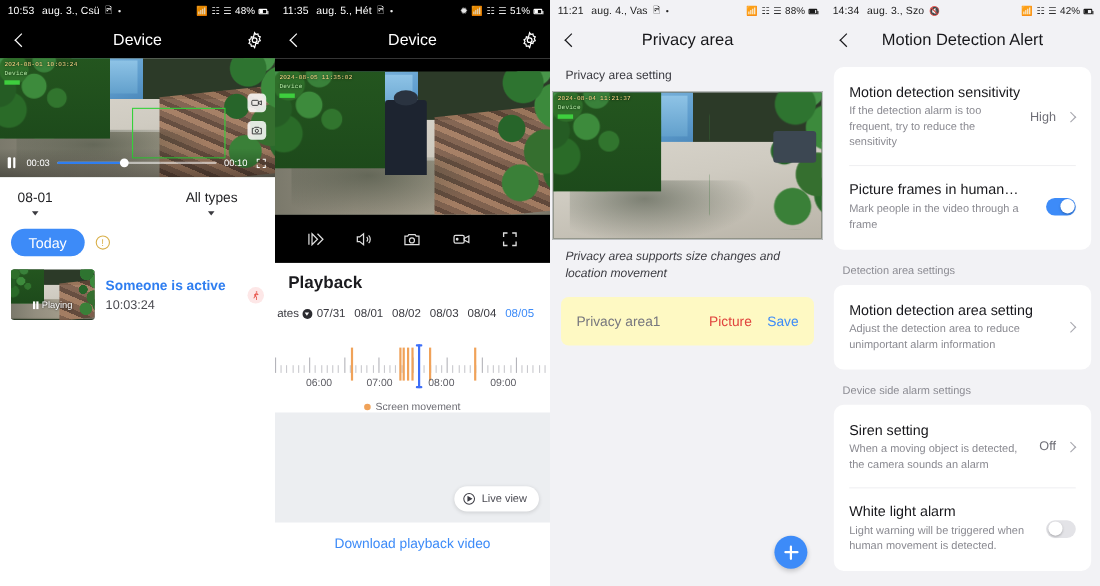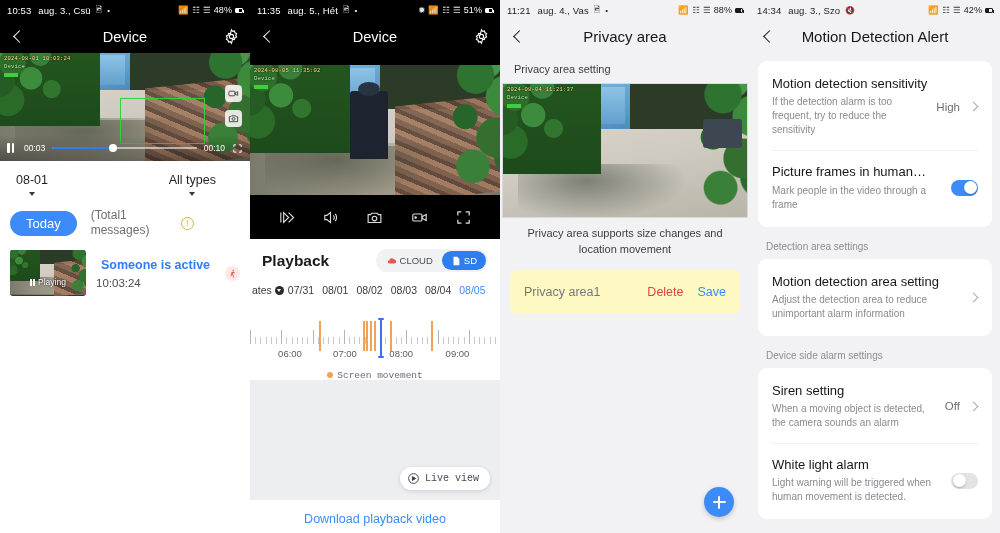--- a/index.html
+++ b/index.html
@@ -139,21 +139,21 @@
     margin-left:10px; width:13px;height:13px;border:1.2px solid #d9b04a;border-radius:50%;
     color:#d9b04a;font-size:9px;display:flex;align-items:center;justify-content:center;
   }
   .msg { display:flex; align-items:center; padding:6px 10px; gap:10px; }
   .thumb { width:76px;height:46px;border-radius:3px;position:relative;overflow:hidden;flex:0 0 auto; }
   .thumb .lbl { position:absolute;left:0;right:0;bottom:9px;text-align:center;color:#fff;font-size:8.5px;
     display:flex;align-items:center;justify-content:center;gap:3px;text-shadow:0 0 2px #000; }
   .thumb .pp { display:flex; gap:1.5px; }
   .thumb .pp i { width:1.7px;height:7px;background:#fff;display:block; }
   .msg-body { flex:1; }
-  .msg-title { color:#2f7ef0; font-size:12.5px; font-weight:bold;text-align:center; }
+  .msg-title { color:#2f7ef0; font-size:12.5px; font-weight:bold; }
   .msg-time { color:#4a4a50; font-size:11.5px; margin-top:5px; }
   .msg-badge { width:15px;height:15px;border-radius:50%;background:#fde7e7;display:flex;align-items:center;justify-content:center; }
   .msg-badge svg{width:9px;height:9px;}
 
   
   .ctrlbar { background:#000; height:44px; display:flex; align-items:center; justify-content:space-around; padding:0 14px; }
   .ctrlbar svg { width:17px; height:17px; }
   .pb-head { display:flex; align-items:center; padding:10px 12px 6px; }
   .pb-title { font-size:15.5px; font-weight:bold; color:#1b1b1f; }
   .seg { margin-left:auto; display:flex; align-items:center; background:#f1f2f4; border-radius:13px; padding:2px; }
@@ -180,21 +180,21 @@
   .grayfill { background:#eceef1; position:relative; }
   .liveview { position:absolute; right:10px; bottom:10px; background:#fff; border-radius:14px;
     padding:5px 11px 5px 7px; display:flex; align-items:center; gap:5px; font-size:10px; color:#4a4a52;
     box-shadow:0 1px 4px rgba(0,0,0,.14); }
   .liveview svg{width:13px;height:13px;}
   .dl { text-align:center; color:#3d8bf8; font-size:12.5px; padding:12px 0; }
 
   
   .p3body { background:#f2f2f5; height:100%; }
   .sub { font-size:11px; color:#3a3a40; padding:10px 14px 8px; }
-  .p3hint { font-size:11px; color:#3c3c42; text-align:center; padding:8px 14px 12px; line-height:1.45; }
+  .p3hint { font-size:11px; color:#3c3c42; text-align:left; padding:8px 14px 12px; line-height:1.45;font-style:italic; }
   .card { background:#fef9c3; border-radius:7px; margin:0 10px; }
   .parow { display:flex; align-items:center; padding:15px 14px; font-size:12.5px; }
   .parow .nm { color:#77777e; flex:1; }
   .parow .del { color:#e0443e; margin-right:14px; }
   .parow .sv { color:#3d8bf8; }
   .fab { position:absolute; right:16px; bottom:16px; width:30px;height:30px;border-radius:50%;
     background:#3d8bf8; display:flex;align-items:center;justify-content:center;
     box-shadow:0 2px 5px rgba(0,0,0,.2); }
   .fab::before,.fab::after{content:"";position:absolute;background:#fff;border-radius:1px;}
   .fab::before{width:13px;height:2px;} .fab::after{width:2px;height:13px;}
@@ -301,21 +301,20 @@
       </div>
       <div class="spacer"></div>
       <div class="filter" style="margin-right:18px;">
         <span>All types</span>
         <i class="caret"></i>
       </div>
     </div>
 
     <div class="todayrow">
       <div class="chip-today">Today</div>
-      <div class="totals">(Total1 messages)</div>
       <div class="warn-ico">!</div>
     </div>
 
     <div class="msg">
       <div class="thumb cam">
         <div class="ground" style="top:30%"></div>
           <div class="path" style="top:58%"></div>
         <div class="steps" style="top:24%"></div>
           <div class="foliage-l"></div>
           <div class="foliage-r"></div>
@@ -405,34 +404,20 @@
           <path d="M15.5 11l6-3.2v8.4l-6-3.2z"></path>
           <circle cx="6.5" cy="12" r="1" fill="#ddd"></circle>
         </svg>
       <svg viewBox="0 0 24 24" fill="none" stroke="#ddd" stroke-width="1.7">
         <path d="M4 9V4h5M20 9V4h-5M4 15v5h5M20 15v5h-5"></path>
         </svg>
     </div>
 
     <div class="pb-head">
       <div class="pb-title">Playback</div>
-      <div class="seg">
-        <div class="opt">
-          <svg viewBox="0 0 24 24" fill="#e8564c">
-              <path d="M6 18a4 4 0 010-8 5.5 5.5 0 0110.5-1.5A4 4 0 0118 18z"></path>
-            </svg>
-          <span>CLOUD</span>
-        </div>
-        <div class="opt active">
-          <svg viewBox="0 0 24 24" fill="#fff">
-              <path d="M6 2h9l5 5v15H6z"></path>
-            </svg>
-          <span>SD</span>
-        </div>
-      </div>
     </div>
 
     <div class="dates">
       <div class="dd">
         <span>ates</span>
         <i class="dot"></i>
       </div>
       <div class="d">07/31</div>
       <div class="d">08/01</div>
       <div class="d">08/02</div>
@@ -501,21 +486,21 @@
           <i class="cursor" style="left: 52%;"></i>
         </div>
       <div class="tl-labels">
         <span style="left:16%">06:00</span>
         <span style="left:38%">07:00</span>
         <span style="left:60.5%">08:00</span>
         <span style="left:83%">09:00</span>
       </div>
     </div>
 
-    <div class="grayfill" style="height:120px;margin-top:16px;font-family:Liberation Mono, monospace;">
+    <div class="grayfill" style="height:100px;margin-top:16px;">
       <div class="legend" style="position:absolute;top:-14px;left:0;right:0;">
         <span class="dot"></span><span>Screen movement</span>
       </div>
       <div class="liveview">
         <svg viewBox="0 0 24 24" fill="none" stroke="#3c3c44" stroke-width="1.7">
           <circle cx="12" cy="12" r="9"></circle>
             <path d="M10 8.5l6 3.5-6 3.5z" fill="#3c3c44"></path>
           </svg>
         <span>Live view</span>
       </div>
@@ -561,21 +546,21 @@
         <div class="dev">Device</div>
         <div class="bar"></div>
       </div>
     </div>
 
     <div class="p3hint">Privacy area supports size changes and location movement</div>
 
     <div class="card">
       <div class="parow">
         <div class="nm">Privacy area1</div>
-        <div class="del">Delete</div>
+        <div class="del">Picture</div>
         <div class="sv">Save</div>
       </div>
     </div>
 
     <div class="fab"></div>
   </div>
 
   <div class="panel p4body">
     <div class="statusbar light">
       <span class="sb-time">14:34</span>

